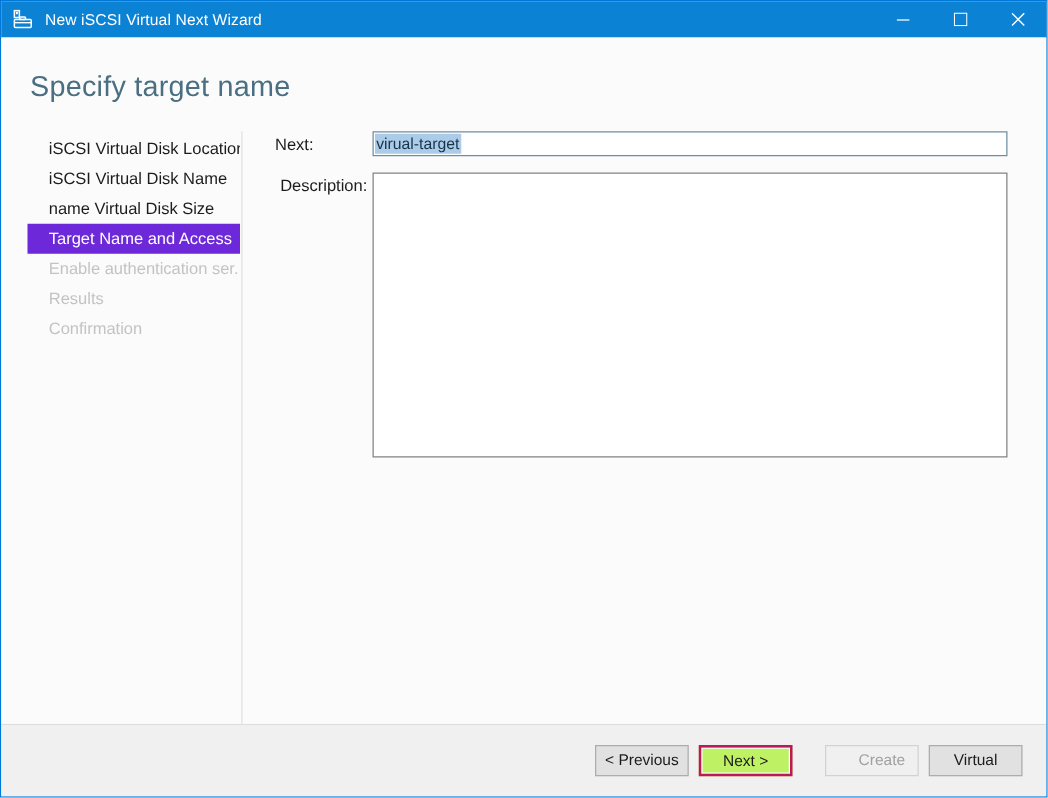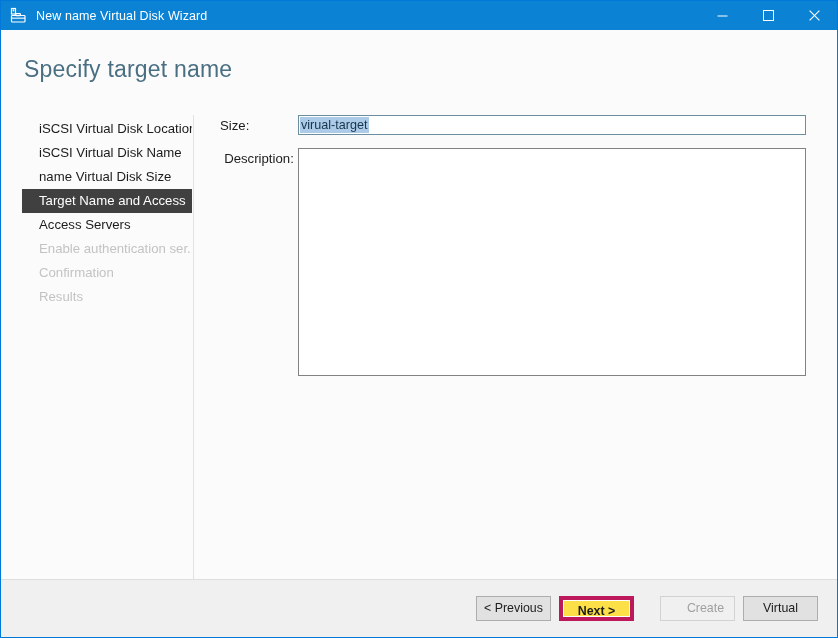--- a/index.html
+++ b/index.html
@@ -67,21 +67,20 @@
   }
 
   
   .body-area {
     flex: 1 1 auto;
     background: #fbfbfb;
     position: relative;
     display: flex;
     flex-direction: column;
     min-height: 0;
-    gap: 10px;
   }
 
   .page-heading {
     font-size: 23px;
     font-weight: 300;
     color: #4a6f83;
     padding: 26px 0 0 23px;
     letter-spacing: 0.2px;
     flex: 0 0 auto;
   }
@@ -106,21 +105,21 @@
     line-height: 24px;
     padding-left: 17px;
     font-size: 13.2px;
     color: #1c1c1c;
     white-space: nowrap;
     overflow: hidden;
     margin: 0 1px 0 21px;
     box-sizing: border-box;
   }
   .nav-item.selected {
-    background: #404040;
+    background: #6d28d9;
     color: #ffffff;
     margin-left: 21px;
     margin-right: 1px;
     padding-left: 17px;
   }
   .nav-item.disabled {
     color: #c3c3c3;
   }
 
   
@@ -214,24 +213,23 @@
     font-size: 12.4px;
     color: #1c1c1c;
     background: #e1e1e1;
     border: 1px solid #adadad;
     margin-left: 8px;
     cursor: default;
     padding: 0;
     line-height: 23px;
   }
   .btn.focused {
-    border: 4px solid #be185d;
-    background: #fde047;
+    border: 2px solid #be185d;
+    background: #bef264;
     box-shadow: inset 0 0 0 1px #ffffff;
-    font-weight: bold;
   }
   .btn.disabled {
     color: #a0a0a0;
     background: #f0f0f0;
     border-color: #d2d2d2;
   }
   .btn.spaced { margin-left: 26px; padding-left: 16px; }
 </style>
 </head>
 <body>
@@ -241,21 +239,21 @@
   <div class="titlebar">
     <span class="title-icon">
       <svg width="17" height="17" viewBox="0 0 17 17">
         <rect x="1.5" y="1.5" width="4" height="5.5" fill="none" stroke="#ffffff" stroke-width="1.2"></rect>
         <rect x="2.7" y="2.4" width="1.6" height="2" fill="#ffffff"></rect>
         <rect x="1.5" y="8.5" width="13.5" height="6.5" rx="0.8" fill="none" stroke="#ffffff" stroke-width="1.2"></rect>
         <rect x="5.8" y="6.6" width="4.6" height="2" rx="0.6" fill="none" stroke="#ffffff" stroke-width="1.2"></rect>
         <rect x="1.5" y="10.6" width="13.5" height="1.1" fill="#ffffff"></rect>
       </svg>
     </span>
-    <span class="title-text">New name Virtual Disk Wizard</span>
+    <span class="title-text">New iSCSI Virtual Next Wizard</span>
 
     <div class="win-controls">
       <div class="win-btn">
         <svg width="11" height="11" viewBox="0 0 11 11">
           <rect x="0.5" y="5.5" width="10" height="1" fill="#ffffff"></rect>
         </svg>
       </div>
       <div class="win-btn">
         <svg width="11" height="11" viewBox="0 0 11 11">
           <rect x="0.5" y="0.5" width="10" height="10" fill="none" stroke="#ffffff" stroke-width="1"></rect>
@@ -274,30 +272,29 @@
 
     <div class="page-heading">Specify target name</div>
 
     <div class="content-split">
 
       <div class="nav">
         <div class="nav-item">iSCSI Virtual Disk Location</div>
         <div class="nav-item">iSCSI Virtual Disk Name</div>
         <div class="nav-item">name Virtual Disk Size</div>
         <div class="nav-item selected">Target Name and Access</div>
-        <div class="nav-item">Access Servers</div>
         <div class="nav-item disabled">Enable authentication ser...</div>
+        <div class="nav-item disabled">Results</div>
         <div class="nav-item disabled">Confirmation</div>
-        <div class="nav-item disabled">Results</div>
       </div>
 
       <div class="form">
 
         <div class="field-row">
-          <div class="field-label">Size:</div>
+          <div class="field-label">Next:</div>
           <div class="name-input-wrap">
             <input class="name-input" type="text" value="virual-target" style="">
             <span class="name-display">virual-target</span>
           </div>
         </div>
 
         <div class="gap"></div>
 
         <div class="field-row">
           <div class="field-label desc">Description:</div>

